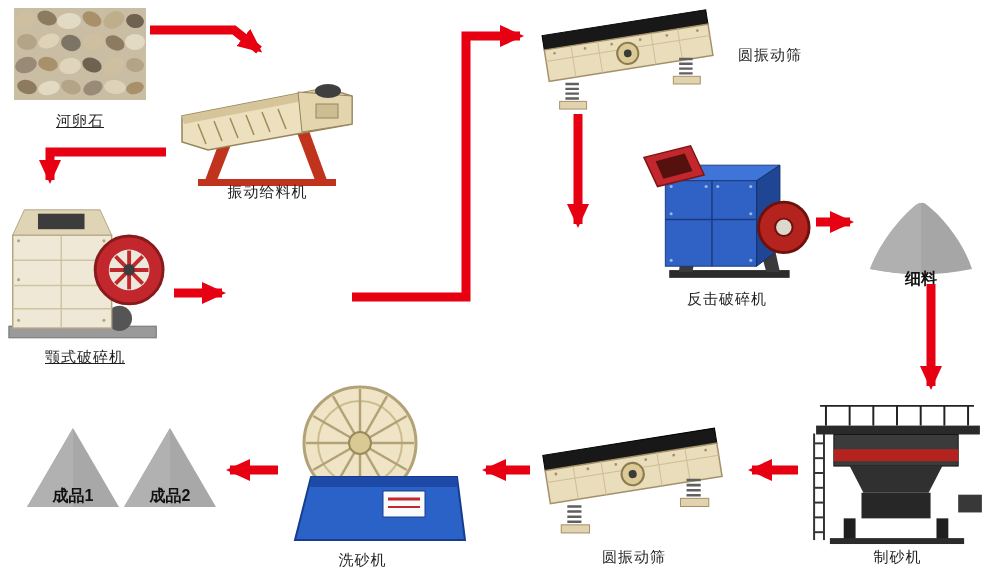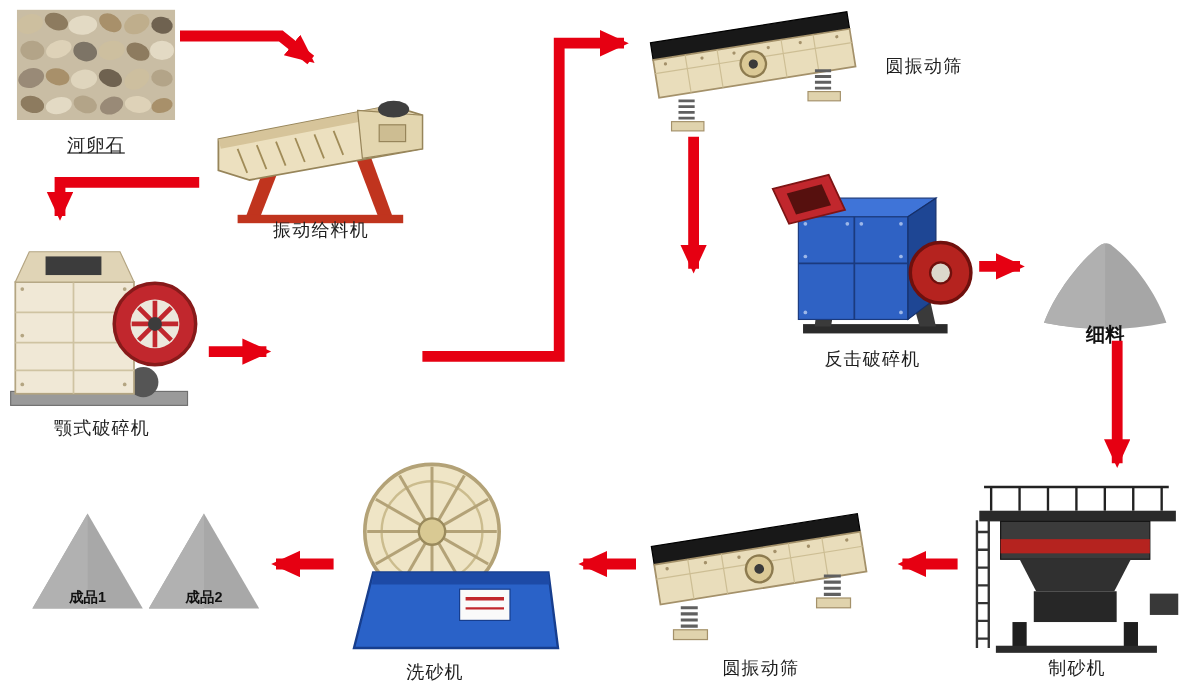--- a/index.html
+++ b/index.html
@@ -2,21 +2,21 @@
 <html><head>
 <meta charset="utf-8">
 <style>
   * { margin:0; padding:0; box-sizing:border-box; }
   html,body { background:#ffffff; }
   body { font-family:"Liberation Sans","DejaVu Sans",sans-serif; }
   .canvas { position:relative; width:1000px; height:582px; background:#ffffff; overflow:hidden; }
   .node { position:absolute; }
   .machine-label { position:absolute; font-size:15px; color:#1f1f1f; text-align:center; letter-spacing:1px; }
   .cone-label { position:absolute; left:0; right:0; text-align:center; font-size:16px; font-weight:bold; color:#111; }
-  .tri-label { position:absolute; left:0; right:0; bottom:3px; text-align:center; font-size:12px; font-weight:bold; color:#111; }
+  .tri-label { position:absolute; left:0; right:0; bottom:3px; text-align:center; font-size:16px; font-weight:bold; color:#111; }
   #arrow-layer { position:absolute; left:0; top:0; width:1000px; height:582px; pointer-events:none; }
   svg { display:block; }
 </style>
 </head>
 <body>
 
 <div class="canvas">
 
   <div class="node" style="left:14px; top:8px;">
     <svg width="132" height="92" viewBox="0 0 132 92">
@@ -96,21 +96,21 @@
       <circle cx="128" cy="78" r="21" fill="#ece8dc"></circle>
       <g stroke="#c1272d" stroke-width="4">
         <line x1="128" y1="58" x2="128" y2="98"></line>
         <line x1="108" y1="78" x2="148" y2="78"></line>
         <line x1="114" y1="64" x2="142" y2="92"></line>
         <line x1="114" y1="92" x2="142" y2="64"></line>
       </g>
       <circle cx="128" cy="78" r="6" fill="#3c3c3c"></circle>
     </svg>
   </div>
-  <div class="machine-label" style="left:5px; top:348px; width:160px;">颚式破碎机</div>
+  <div class="machine-label" style="left:5px; top:348px; width:160px;text-decoration:underline;">颚式破碎机</div>
 
 
   <div class="node" style="left:536px; top:5px;">
     <svg width="186" height="106" viewBox="0 0 192 110">
       <g transform="rotate(-9 96 52)">
         <rect x="10" y="18" width="172" height="15" fill="#181818" stroke="#000000"></rect>
         <rect x="10" y="33" width="172" height="33" fill="#e9ddbb" stroke="#a4916a" stroke-width="1.5"></rect>
         <line x1="10" y1="45" x2="182" y2="45" stroke="#cdbe94"></line>
         <g stroke="#cdbe94">
           <line x1="38" y1="33" x2="38" y2="66"></line>

